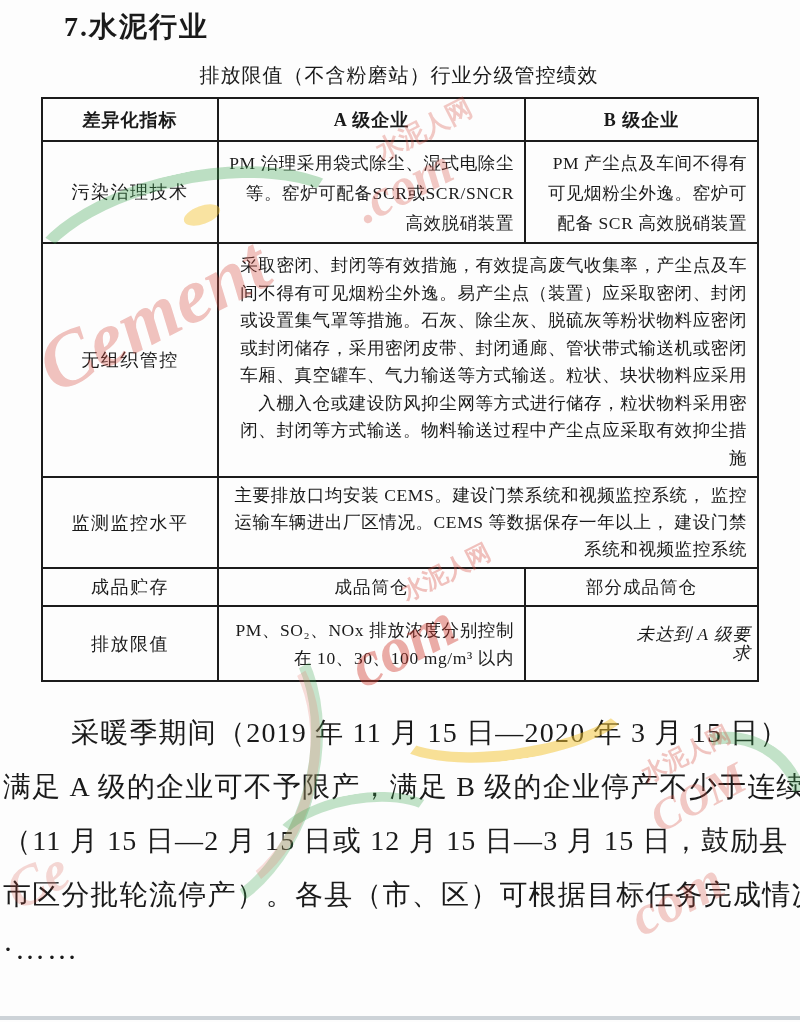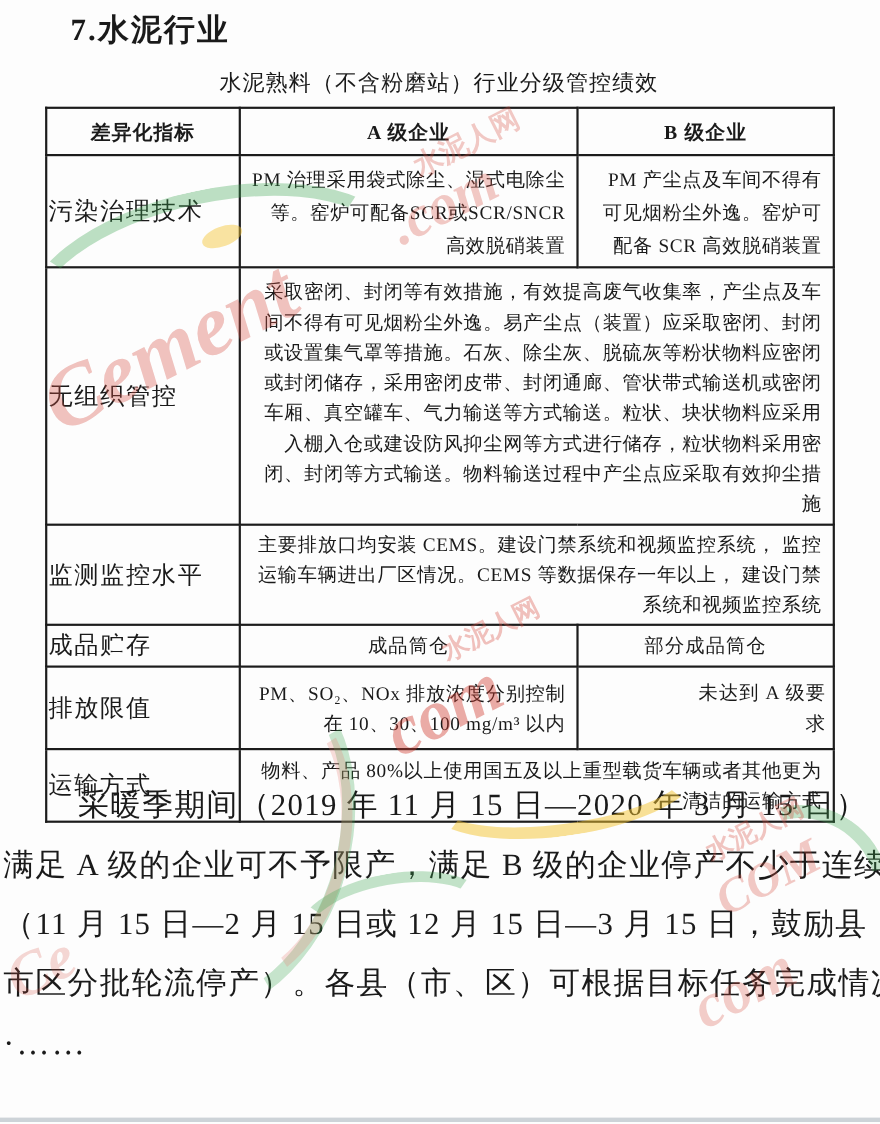--- a/index.html
+++ b/index.html
@@ -23,38 +23,38 @@
   table.perf col.c1{width:176px;}
   table.perf col.c2{width:307px;}
   table.perf col.c3{width:233px;}
   table.perf th,table.perf td{
     border:2px solid #1c1c1c;overflow:hidden;
   }
   table.perf th{
     font-size:18px;font-weight:bold;text-align:center;letter-spacing:1px;
   }
   td.lbl{
-    font-size:22px;text-align:left;letter-spacing:1.5px;vertical-align:middle;margin-left:17px;
+    font-size:18px;text-align:center;letter-spacing:1.5px;vertical-align:middle;margin-left:17px;
   }
   td.cnt{
     font-size:17.5px;line-height:28px;padding:4px 10px;letter-spacing:0.6px;
     vertical-align:middle;text-align:right;
   }
   tr.hr{height:43px;}
   tr.r1{height:93px;}
   tr.r2{height:200px;}
   tr.r3{height:84px;}
   tr.r4{height:34px;}
   tr.r5{height:75px;border-radius:31px;}
   tr.r6{height:64px;}
   tr.r1 td.cnt{line-height:30px;padding-top:6px;}
   tr.r2 td.cnt{vertical-align:top;padding-top:8px;line-height:27.5px;margin-top:27px;}
   tr.r3 td.cnt{line-height:27px;}
   td.center-cell{text-align:center;letter-spacing:1px;}
-  td.b5{padding-left:95px;padding-right:6px;line-height:29px;letter-spacing:1px;}
+  td.b5{padding-left:95px;padding-right:6px;line-height:19px;letter-spacing:1px;font-style:italic;}
   .para{
     position:absolute;left:3px;top:706px;width:794px;
   }
   .para-line{
     font-size:28px;line-height:54px;letter-spacing:1.2px;white-space:nowrap;
   }
   .para-line.indent{padding-left:68px;}
   .para-line.dots{font-size:30px;letter-spacing:2px;}
   .bottom-divider{
     position:absolute;left:0;top:1016px;width:800px;height:4px;
@@ -89,21 +89,21 @@
   .arc-y1{left:385px;top:668px;width:230px;height:70px;border-width:11px;
           border-bottom-color:rgba(244,196,48,0.50);transform:rotate(-8deg);}
   .blob-y1{left:183px;top:206px;width:38px;height:18px;border-radius:50%;
            background:rgba(244,196,48,0.45);transform:rotate(-20deg);}
 </style>
 </head>
 <body>
 
 <div class="page-title">7.水泥行业</div>
 
-<div class="table-caption">水泥熟料（不含粉磨站）行业分级管控绩效</div>
+<div class="table-caption">排放限值（不含粉磨站）行业分级管控绩效</div>
 
 <table class="perf">
   <colgroup>
       <col class="c1">
       <col class="c2">
       <col class="c3">
     </colgroup>
   <tbody>
       <tr class="hr">
     <th>差异化指标</th>
@@ -126,24 +126,20 @@
   <tr class="r4">
     <td class="lbl">成品贮存</td>
     <td class="cnt center-cell">成品筒仓</td>
     <td class="cnt center-cell">部分成品筒仓</td>
   </tr>
   <tr class="r5">
     <td class="lbl">排放限值</td>
     <td class="cnt">PM、SO₂、NOx 排放浓度分别控制在 10、30、100 mg/m³ 以内</td>
     <td class="cnt b5">未达到 A 级要求</td>
   </tr>
-  <tr class="r6">
-    <td class="lbl">运输方式</td>
-    <td class="cnt" colspan="2">物料、产品 80%以上使用国五及以上重型载货车辆或者其他更为清洁的运输方式</td>
-  </tr>
 </tbody>
   </table>
 
 <div class="para">
   <div class="para-line indent">采暖季期间（2019 年 11 月 15 日—2020 年 3 月 15 日），</div>
   <div class="para-line">满足 A 级的企业可不予限产，满足 B 级的企业停产不少于连续 1</div>
   <div class="para-line">（11 月 15 日—2 月 15 日或 12 月 15 日—3 月 15 日，鼓励县</div>
   <div class="para-line">市区分批轮流停产）。各县（市、区）可根据目标任务完成情况</div>
   <div class="para-line dots">·……</div>
 </div>

